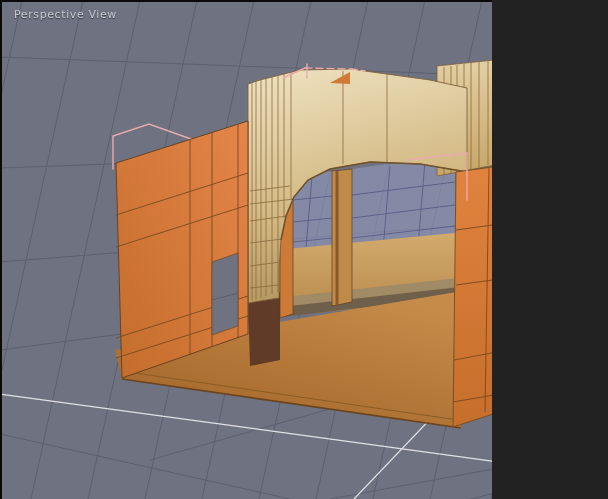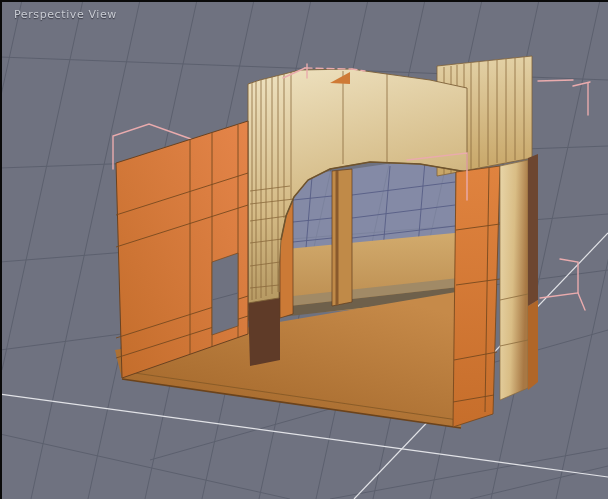--- a/index.html
+++ b/index.html
@@ -1,18 +1,18 @@
 <!DOCTYPE html>
 <html><head>
 <meta charset="utf-8">
 <style>
   html,body{margin:0;padding:0;background:#222;}
   #viewport{
     position:relative;
-    width:608px;height:499px;
+    width:492px;height:499px;
     overflow:hidden;
     background:var(--bg,#6f7280);
     border-top:2px solid var(--border,#0a0a0a);
     border-left:2px solid var(--border,#0a0a0a);
     box-sizing:border-box;
     font-family:"DejaVu Sans","Liberation Sans",sans-serif;
   }
   #viewport svg{position:absolute;top:-2px;left:-2px;}
   .vp-label{
     position:absolute;left:12px;top:6px;

